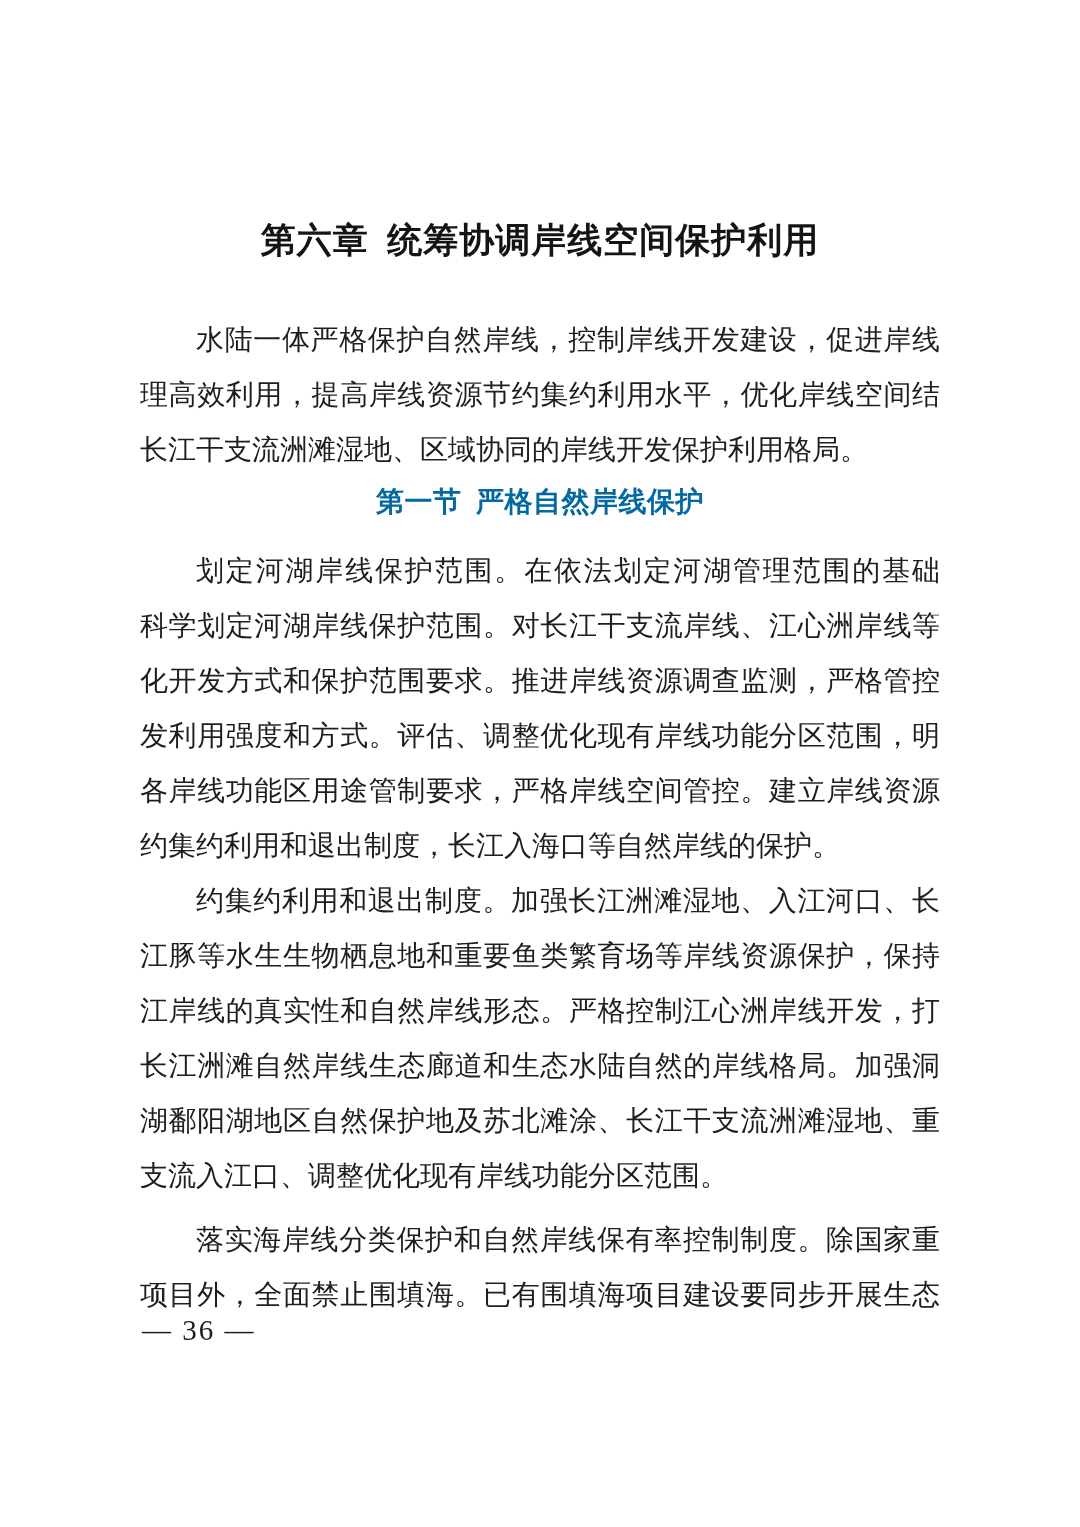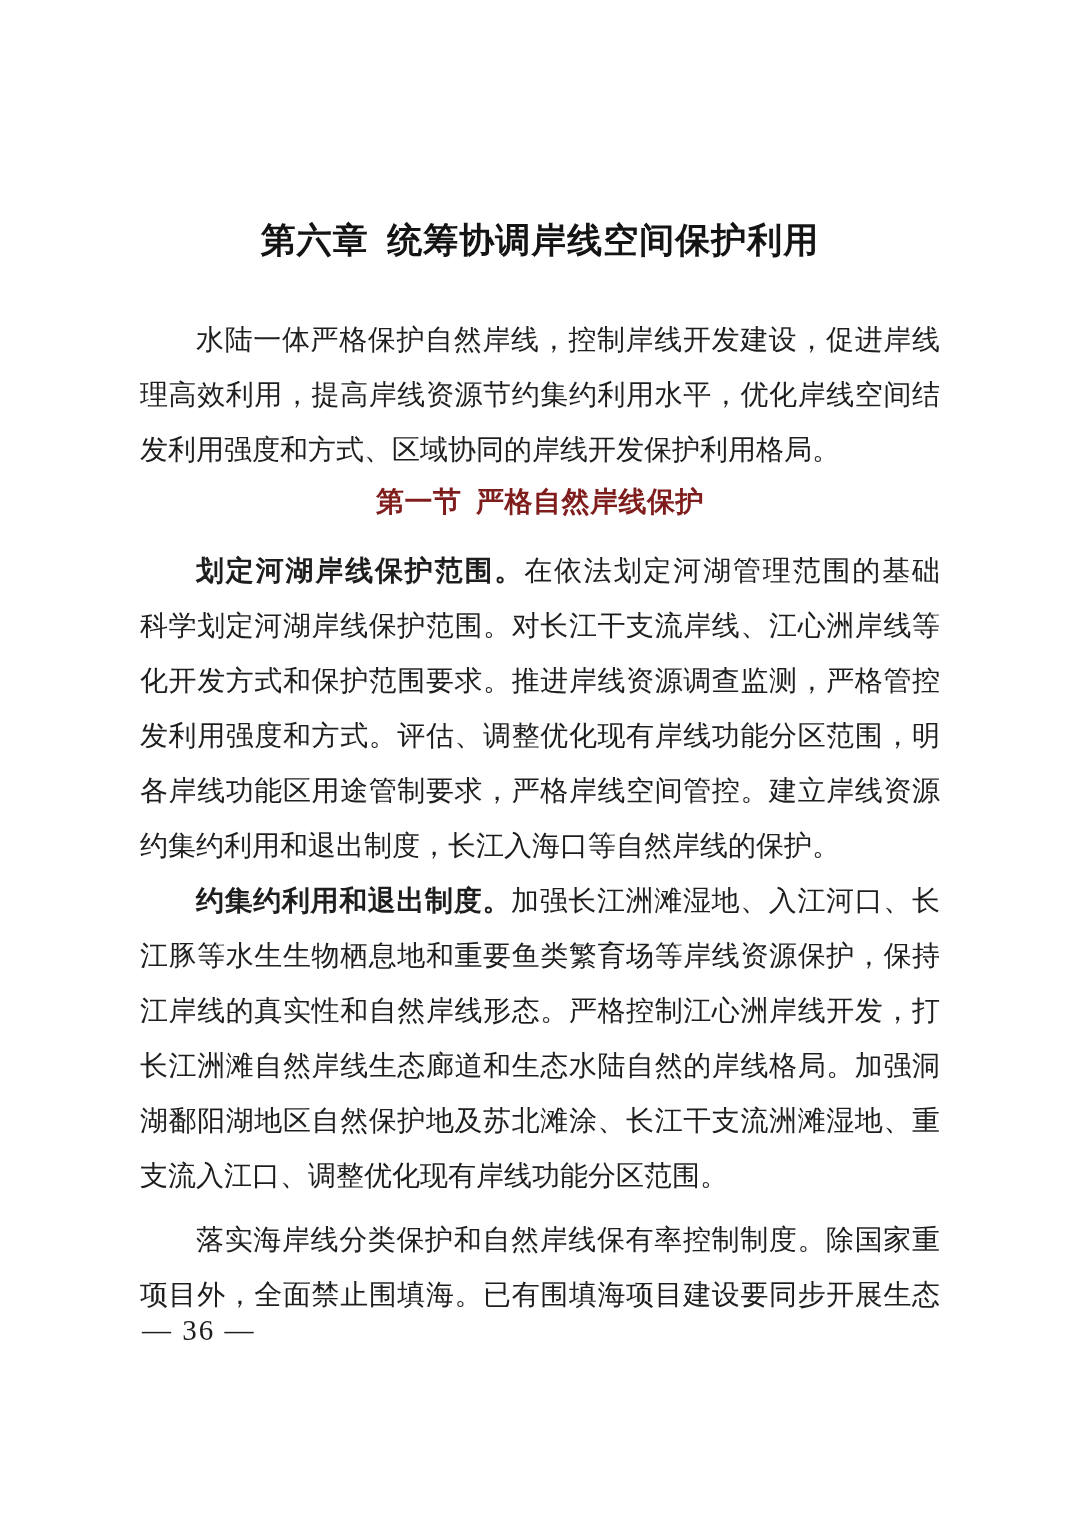--- a/index.html
+++ b/index.html
@@ -23,40 +23,40 @@
   }
   .doc-body { margin: 0 140px; }
   .section-heading {
     text-align: center;
     font-family: "Liberation Sans", sans-serif;
     font-weight: 700;
     font-size: 28px;
     line-height: 44px;
     letter-spacing: 0.5px;
     margin-top: 3px;
-    color: #7f1d1d;
+    color: #0369a1;
   }
   .paragraph { margin: 0; }
   .block-0 { margin-top: 50px; }
   .block-2 { margin-top: 19px; }
   .block-3 { margin-top: 0; }
   .block-4 { margin-top: 9px; }
   .line {
     font-family: "Liberation Serif", serif;
     font-size: 28px;
     line-height: 55px;
     height: 55px;
     color: #1e1e1e;
     text-align: justify;
     text-align-last: justify;
     overflow: hidden;
   }
   .line.nojust { text-align-last: left; }
   .line.indent { text-indent: 56px; }
-  .seg-bold { font-weight: 700; }
+  .seg-bold { font-weight: 400; }
   .page-footer {
     position: absolute;
     left: 142px;
     top: 1308px;
     font-family: "Liberation Serif", serif;
     font-size: 29px;
     line-height: 44px;
     letter-spacing: 2px;
     color: #1e1e1e;
   }
@@ -64,21 +64,21 @@
 </head>
 <body>
 
 <div class="page">
   <h1 class="chapter-title">第六章 统筹协调岸线空间保护利用</h1>
 
   <div class="doc-body" id="doc-body">
       <div class="paragraph block-0">
         <div class="line indent"><span class="seg">水陆一体严格保护自然岸线，控制岸线开发建设，促进岸线合</span></div>
         <div class="line"><span class="seg">理高效利用，提高岸线资源节约集约利用水平，优化岸线空间结构，</span></div>
-        <div class="line nojust"><span class="seg">发利用强度和方式、区域协同的岸线开发保护利用格局。</span></div>
+        <div class="line nojust"><span class="seg">长江干支流洲滩湿地、区域协同的岸线开发保护利用格局。</span></div>
       </div>
       <div class="section-heading block-1">第一节 严格自然岸线保护</div>
       <div class="paragraph block-2">
         <div class="line indent"><span class="seg-bold">划定河湖岸线保护范围。</span><span class="seg">在依法划定河湖管理范围的基础上，</span></div>
         <div class="line"><span class="seg">科学划定河湖岸线保护范围。对长江干支流岸线、江心洲岸线等细</span></div>
         <div class="line"><span class="seg">化开发方式和保护范围要求。推进岸线资源调查监测，严格管控开</span></div>
         <div class="line"><span class="seg">发利用强度和方式。评估、调整优化现有岸线功能分区范围，明确</span></div>
         <div class="line"><span class="seg">各岸线功能区用途管制要求，严格岸线空间管控。建立岸线资源节</span></div>
         <div class="line nojust"><span class="seg">约集约利用和退出制度，长江入海口等自然岸线的保护。</span></div>
       </div>

